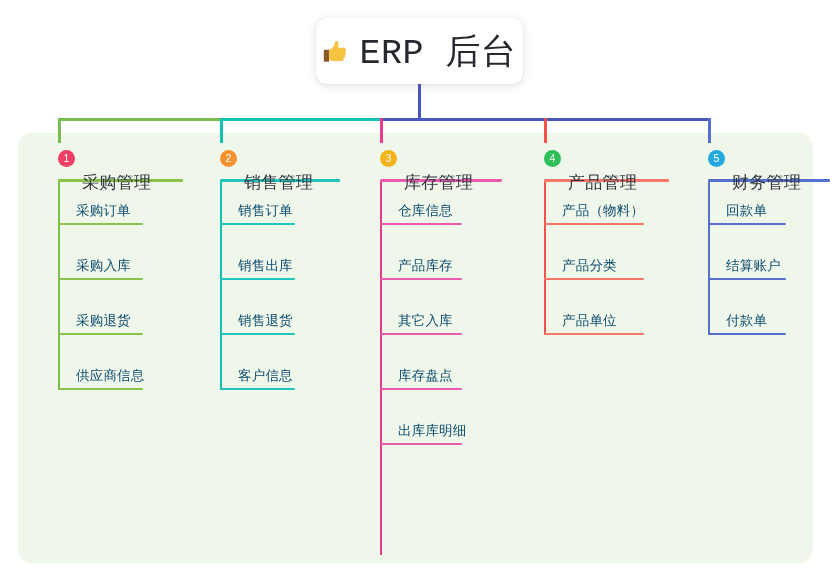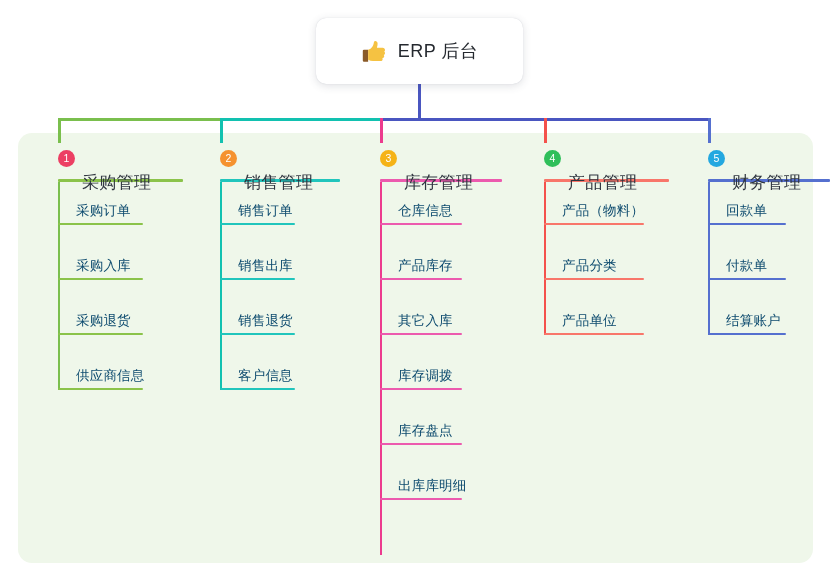--- a/index.html
+++ b/index.html
@@ -26,24 +26,25 @@
     background: #ffffff;
     border-radius: 10px;
     box-shadow: 0 2px 9px rgba(60,70,90,0.16), 0 0 1px rgba(60,70,90,0.22);
     display: flex;
     align-items: center;
     justify-content: center;
     gap: 10px;
     z-index: 6;
   }
   #root-title {
-    font-size: 18px;
+    font-size: 35px;
     color: #25292f;
     letter-spacing: 0.5px;
     white-space: nowrap;
+    font-family: Liberation Mono, monospace;
   }
   .thumb-emoji {
     width: 27px;
     height: 27px;
     position: relative;
     flex: none;
     display: block;
   }
 
   
@@ -235,24 +236,20 @@
         </div>
         <div class="leaf">
           <span class="leaf-text">产品库存</span>
           <div class="leaf-rule" style="background: rgb(236, 90, 174); width: 82px;"></div>
         </div>
         <div class="leaf">
           <span class="leaf-text">其它入库</span>
           <div class="leaf-rule" style="background: rgb(236, 90, 174); width: 82px;"></div>
         </div>
         <div class="leaf">
-          <span class="leaf-text">库存调拨</span>
-          <div class="leaf-rule" style="background: rgb(236, 90, 174); width: 82px;"></div>
-        </div>
-        <div class="leaf">
           <span class="leaf-text">库存盘点</span>
           <div class="leaf-rule" style="background: rgb(236, 90, 174); width: 82px;"></div>
         </div>
         <div class="leaf">
           <span class="leaf-text">出库库明细</span>
           <div class="leaf-rule" style="background: rgb(236, 90, 174); width: 82px;"></div>
         </div>
       </div>
     </div>
     <div class="column" style="left: 524px;">
@@ -283,22 +280,22 @@
         <span class="col-title">财务管理</span>
       </div>
       <div class="col-rule" style="background: rgb(85, 112, 207); width: 122px; margin-left: 20px;"></div>
       <div class="leaves">
         <div class="spine" style="background: rgb(85, 112, 207); height: 153px;"></div>
         <div class="leaf">
           <span class="leaf-text">回款单</span>
           <div class="leaf-rule" style="background: rgb(85, 112, 207); width: 78px;"></div>
         </div>
         <div class="leaf">
+          <span class="leaf-text">结算账户</span>
+          <div class="leaf-rule" style="background: rgb(85, 112, 207); width: 78px;"></div>
+        </div>
+        <div class="leaf">
           <span class="leaf-text">付款单</span>
           <div class="leaf-rule" style="background: rgb(85, 112, 207); width: 78px;"></div>
         </div>
-        <div class="leaf">
-          <span class="leaf-text">结算账户</span>
-          <div class="leaf-rule" style="background: rgb(85, 112, 207); width: 78px;"></div>
-        </div>
       </div>
     </div>
   </div>
 
 </body></html>

